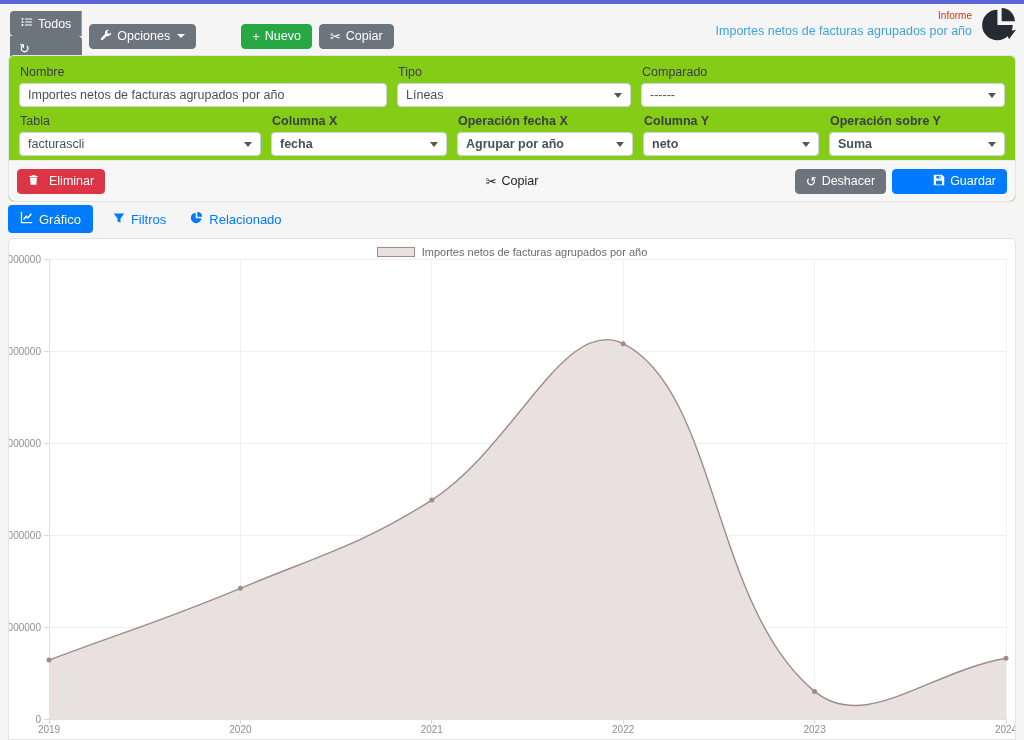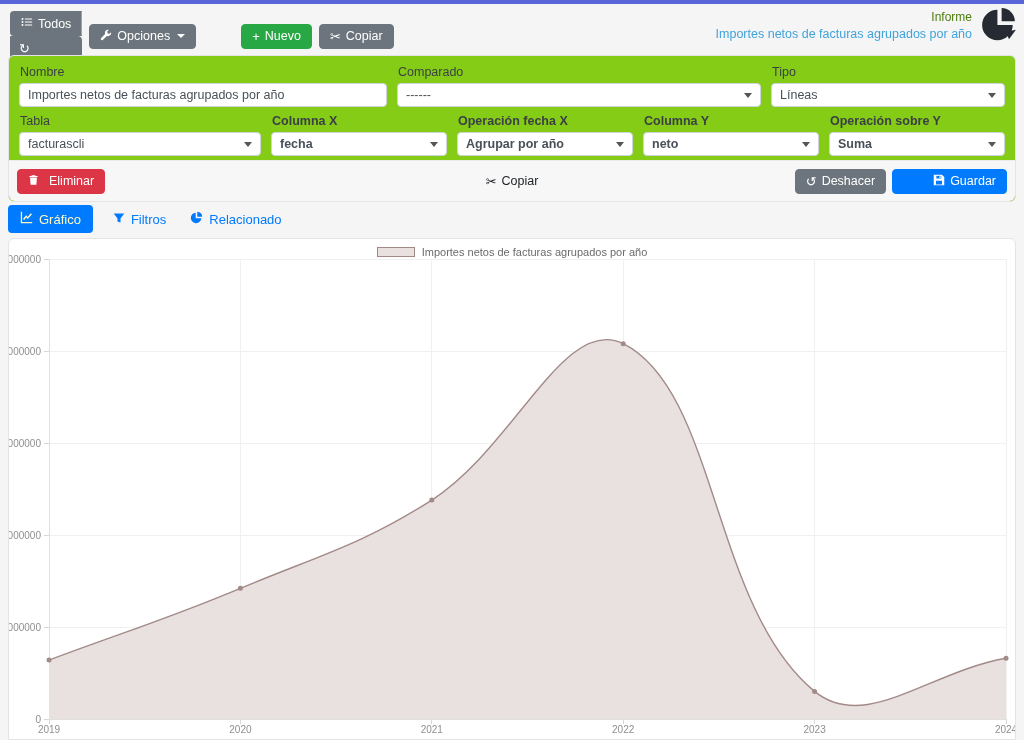--- a/index.html
+++ b/index.html
@@ -24,21 +24,21 @@
   .btn-success   { background:#28a745; border-color:#28a745; color:#fff; }
   .btn-danger    { background:#dc3545; border-color:#dc3545; color:#fff;gap:10px; }
   .btn-primary   { background:#007bff; border-color:#007bff; color:#fff;padding-left:40px; }
   .btn-group { display:inline-flex;flex-direction:column; }
   .btn-group .btn:first-child { border-radius:4px 0 0 4px; border-right:1px solid rgba(255,255,255,.35); }
   .btn-group .btn:last-child  { border-radius:0 4px 4px 0; padding:0 8px; }
   .glyph { font-size:13px; line-height:1; }
   .caret-down { width:0; height:0; border-left:4px solid transparent; border-right:4px solid transparent; border-top:4px solid #fff; margin-left:2px; }
 
   .header-meta { position:absolute; top:10px; right:52px; text-align:right; }
-  .header-title { font-size:12px; color:#4d7c0f; }
+  .header-title { font-size:10px; color:#c2410c; }
   .header-subtitle { font-size:12.5px; color:#3fa3db; margin-top:3px; }
   .logo { position:absolute; top:6px; right:6px; width:38px; height:38px; }
 
   
   .form-card {
     position:absolute; top:55px; left:8px; width:1008px; height:147px;
     background:#84cc16; border:1px solid #e4e4e8; border-radius:6px;
   }
   .form-grid { padding:7px 10px 0; }
   .form-row { display:flex; gap:10px; margin-bottom:5px; }
@@ -136,31 +136,31 @@
   </svg>
 </div>
 
 <div class="form-card">
   <div class="form-grid">
     <div class="form-row">
       <div class="field w-nombre">
         <label>Nombre</label>
         <input class="control" type="text" value="Importes netos de facturas agrupados por año" style="">
       </div>
+      <div class="field w-tipo">
+        <label>Tipo</label>
+        <div class="control select">
+          <span>Líneas</span>
+          <span class="sel-caret"></span>
+        </div>
+      </div>
       <div class="field w-comparado">
         <label>Comparado</label>
         <div class="control select">
           <span>------</span>
-          <span class="sel-caret"></span>
-        </div>
-      </div>
-      <div class="field w-tipo">
-        <label>Tipo</label>
-        <div class="control select">
-          <span>Líneas</span>
           <span class="sel-caret"></span>
         </div>
       </div>
     </div>
 
     <div class="form-row">
       <div class="field w-tabla">
         <label>Tabla</label>
         <div class="control select">
           <span>facturascli</span>

